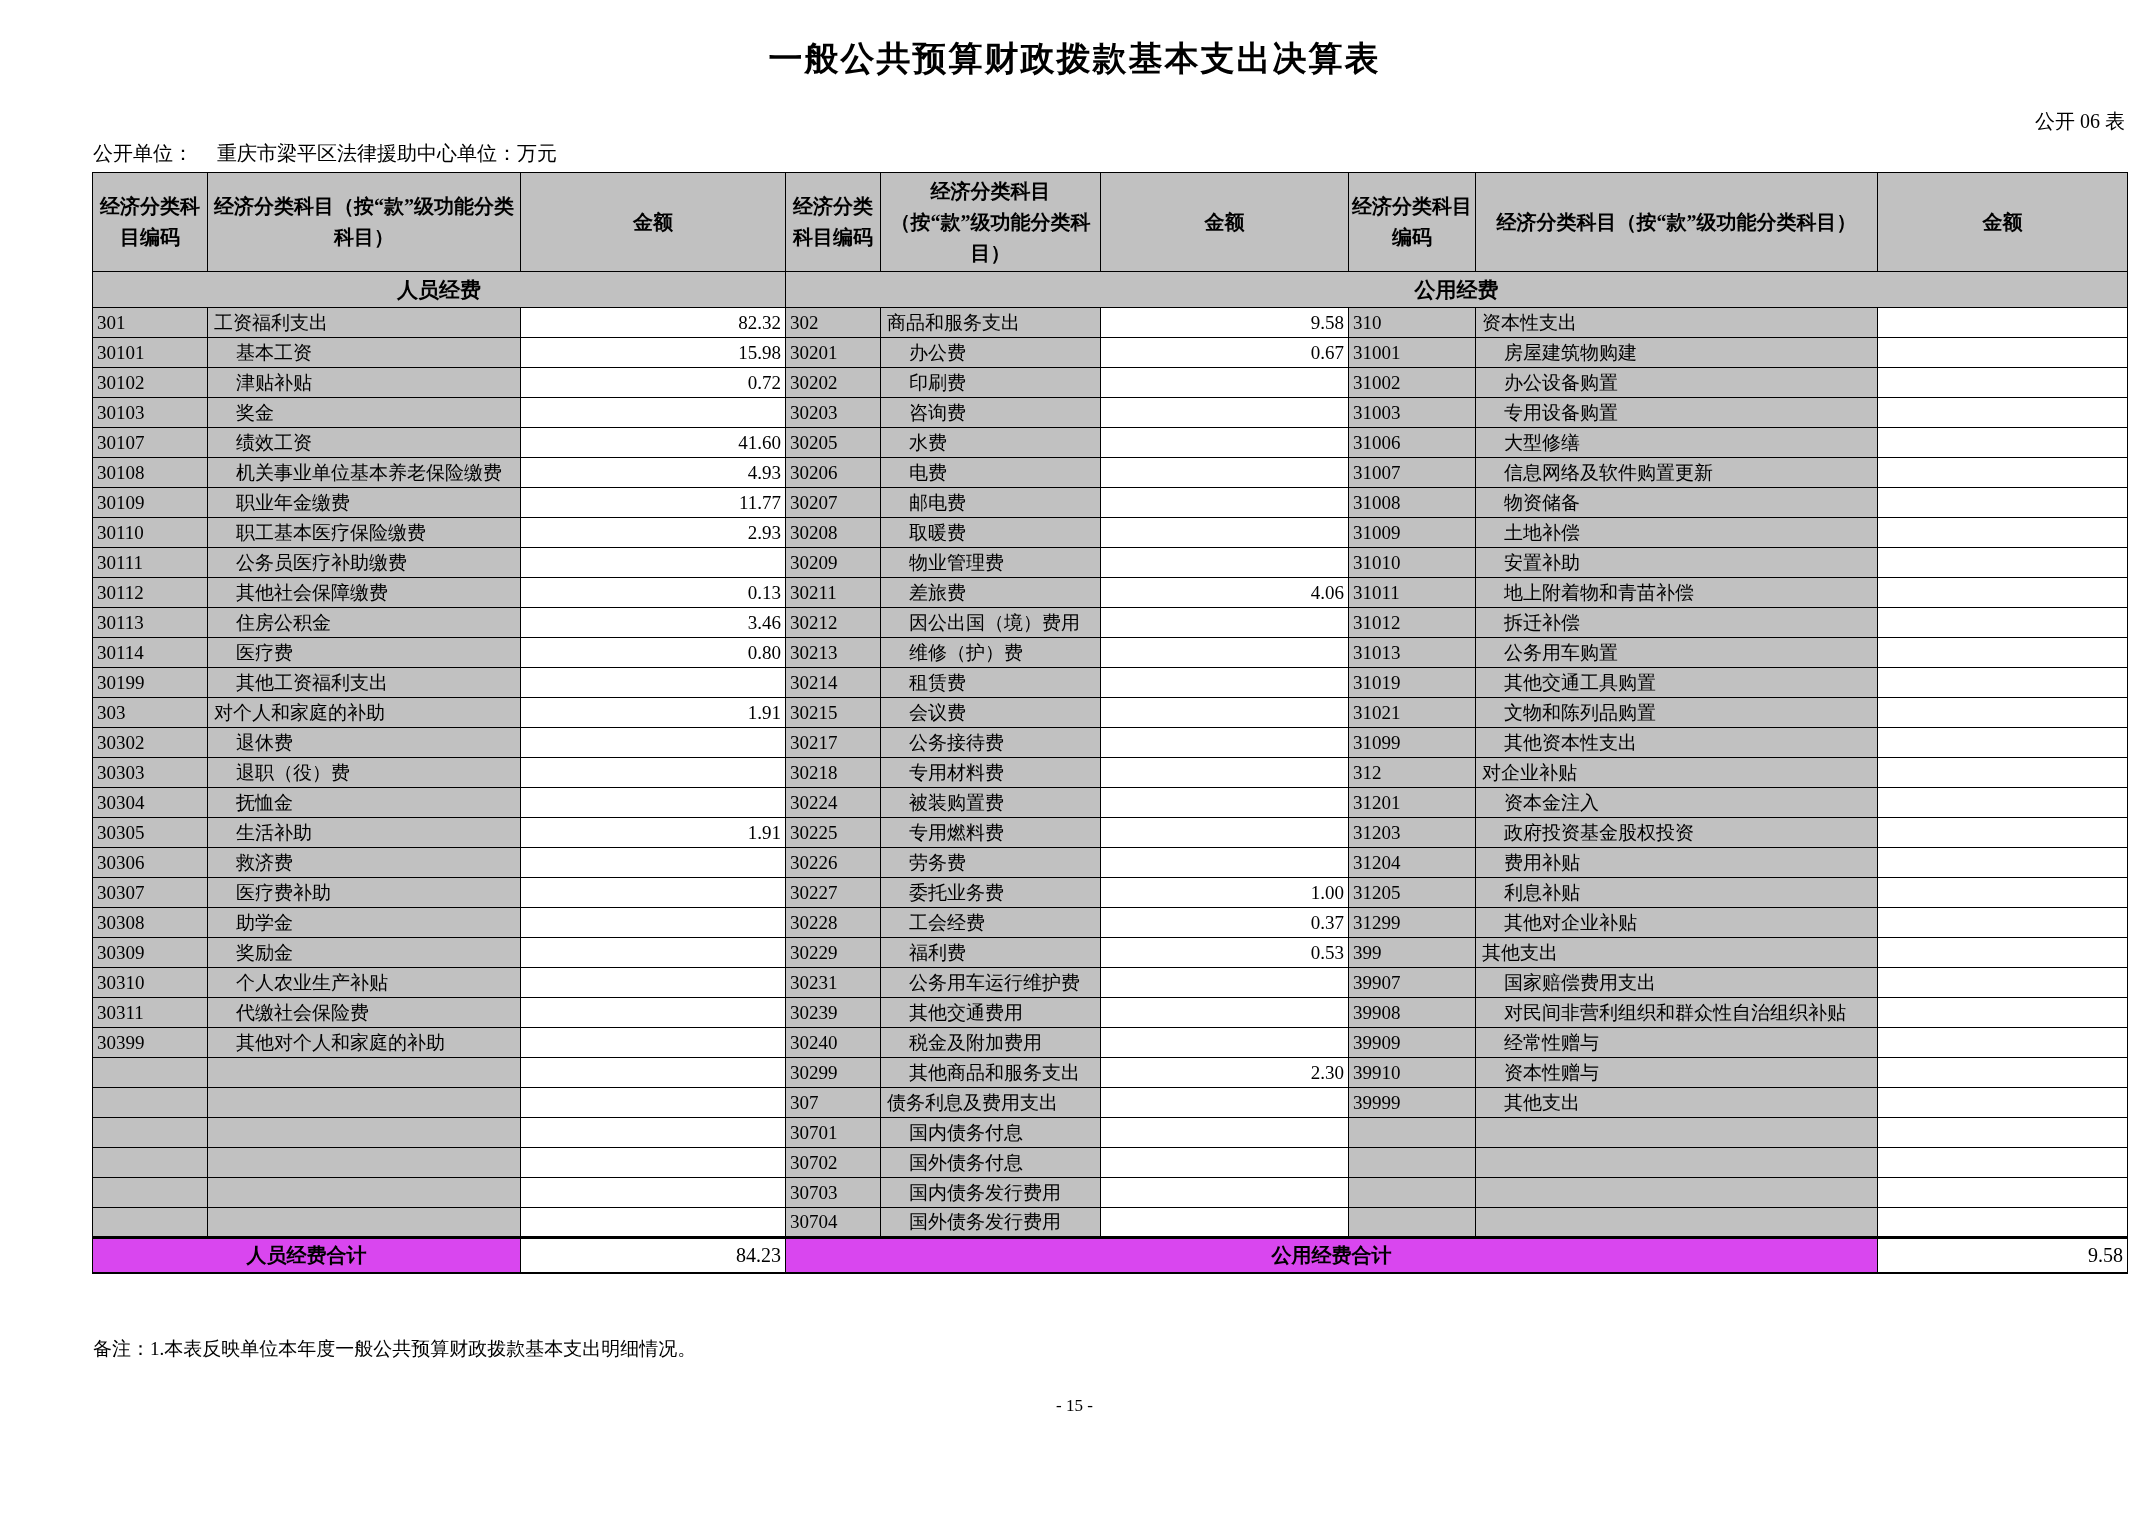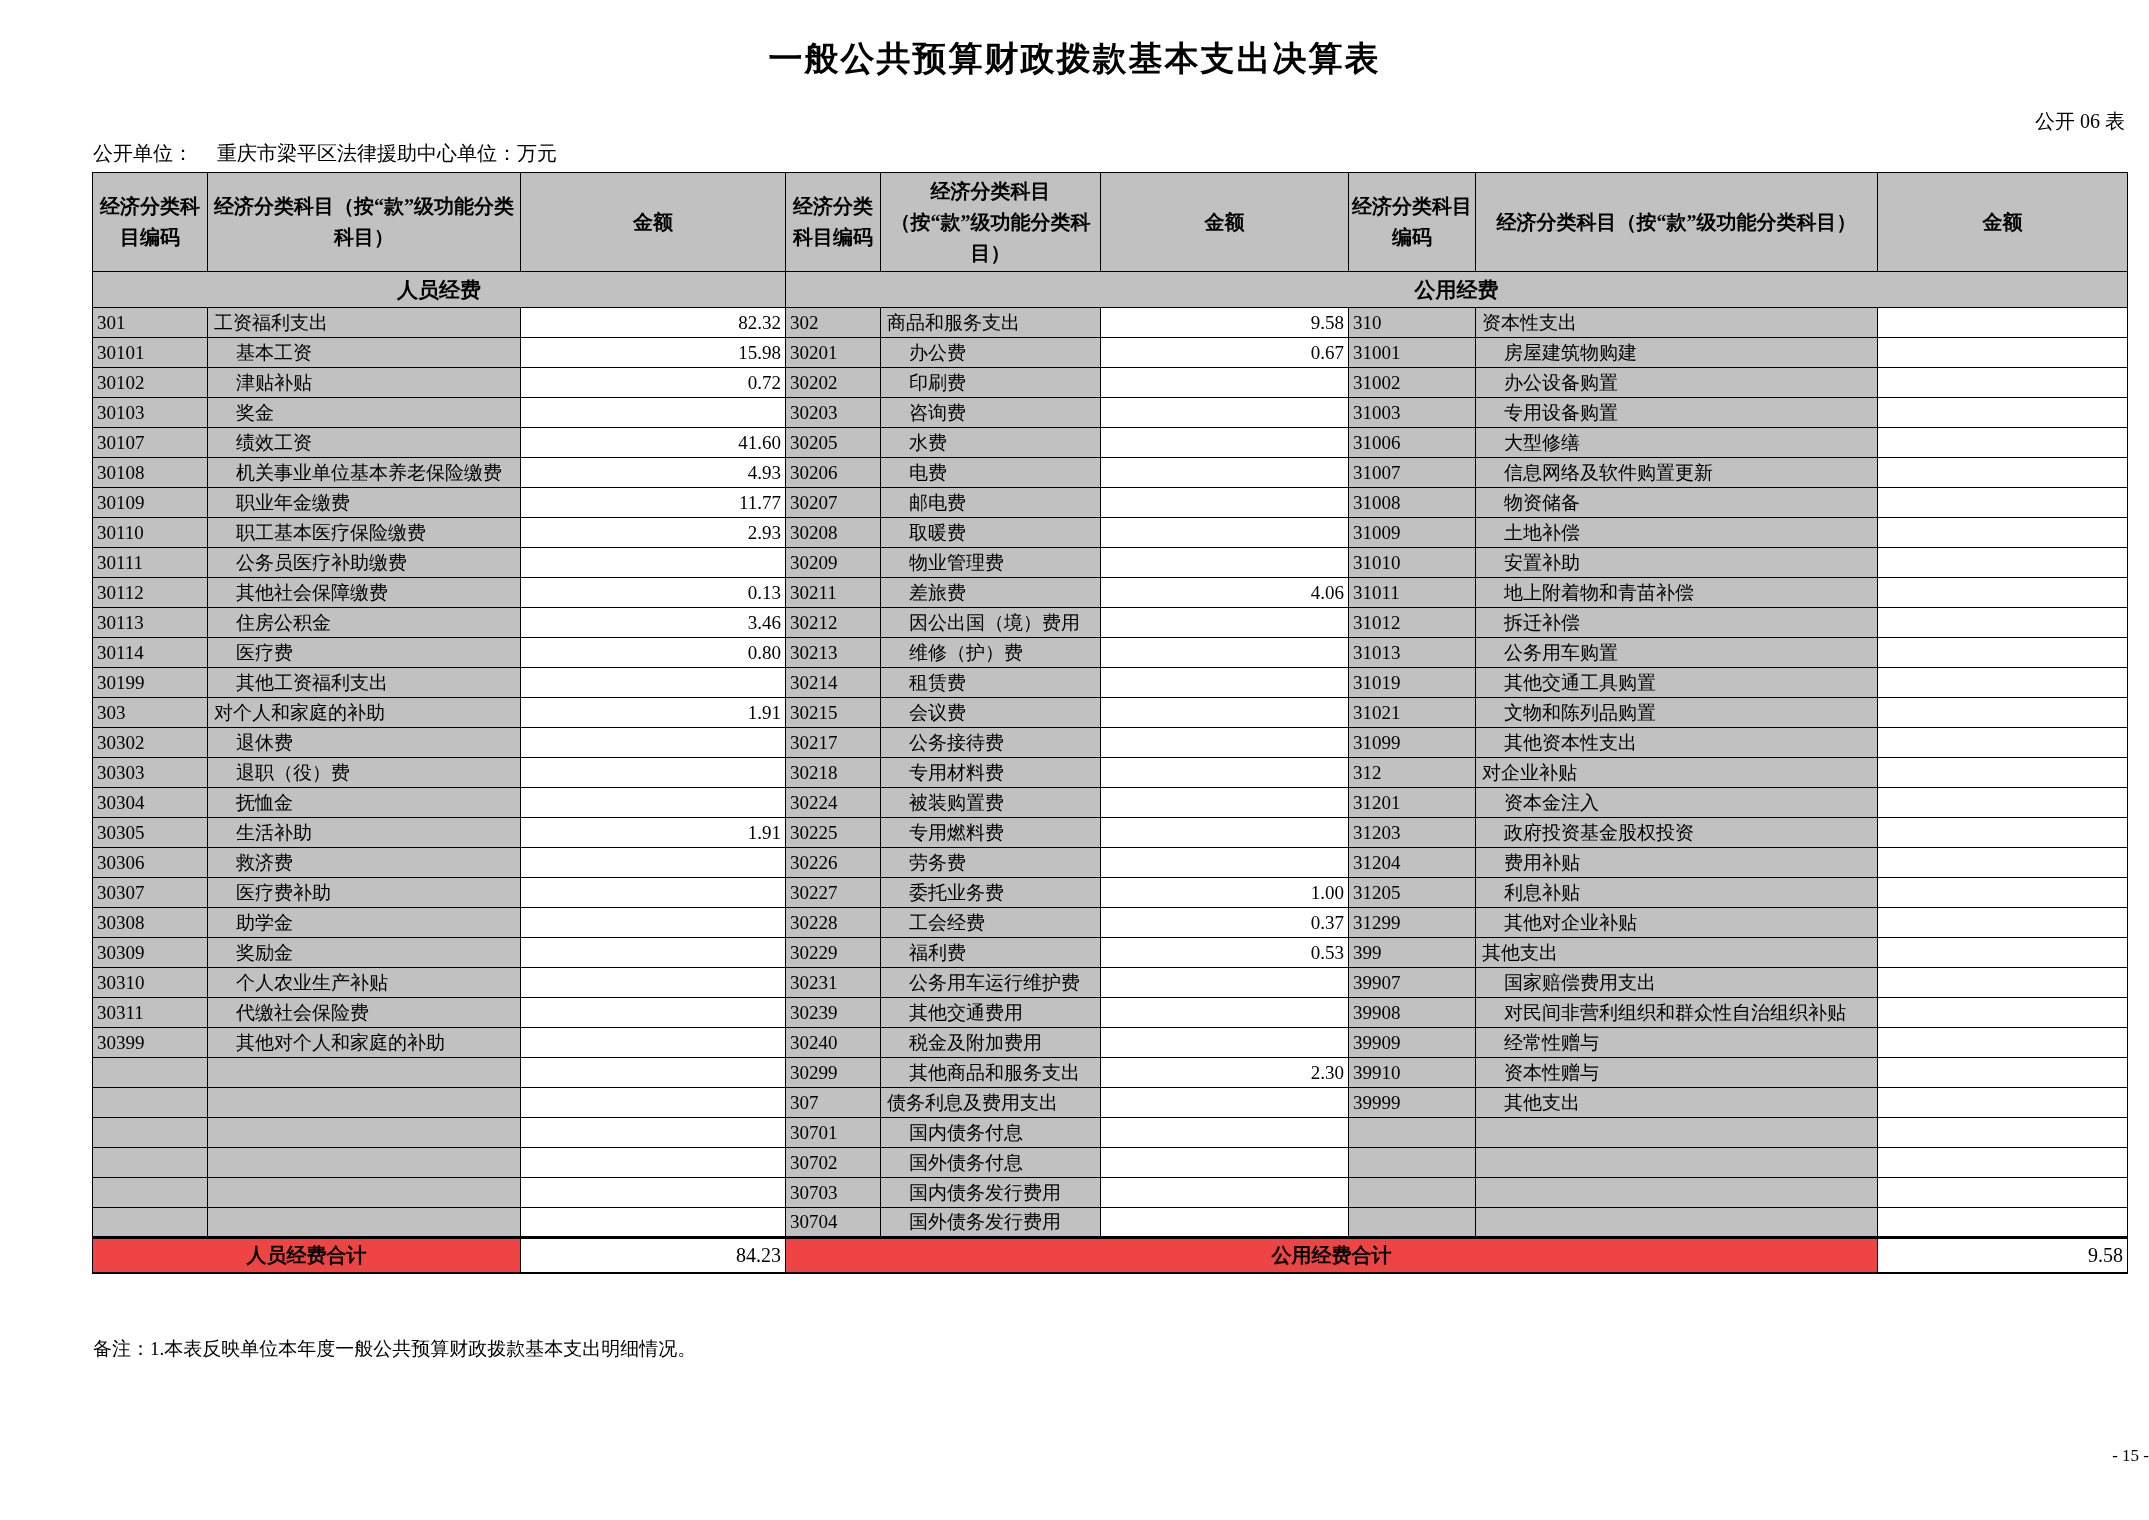--- a/index.html
+++ b/index.html
@@ -32,23 +32,23 @@
     text-align:center;vertical-align:middle;padding:0 3px;line-height:1.55;
   }
   tbody tr{height:30px;}
   tbody td{font-size:19px;vertical-align:middle;}
   .code{background:#c1c1c1;text-align:left;padding-left:4px;white-space:nowrap;}
   .subj{background:#c1c1c1;text-align:left;padding-left:6px;white-space:nowrap;}
   .subj.sub{padding-left:28px;}
   .amt{background:#ffffff;text-align:right;padding-right:4px;white-space:nowrap;}
   tfoot tr{height:35px;}
   tfoot td{border-top:3px solid #000;border-bottom:2px solid #000;font-size:20px;vertical-align:middle;}
-  .tot-label{background:#ef4444;font-weight:bold;text-align:center;}
+  .tot-label{background:#d946ef;font-weight:bold;text-align:center;}
   .note{position:absolute;left:93px;top:1336px;font-size:19px;}
-  .pagenum{position:absolute;top:1446px;left:0;width:100%;text-align:right;font-size:17px;}
+  .pagenum{position:absolute;top:1396px;left:0;width:100%;text-align:center;font-size:17px;}
 </style>
 </head>
 <body>
 
 <div class="title">一般公共预算财政拨款基本支出决算表</div>
 <div class="sheet-code">公开 06 表</div>
 <div class="unit-line">
   <span>
     <span>公开单位：</span><span class="unit-name">重庆市梁平区法律援助中心</span>
   </span>

